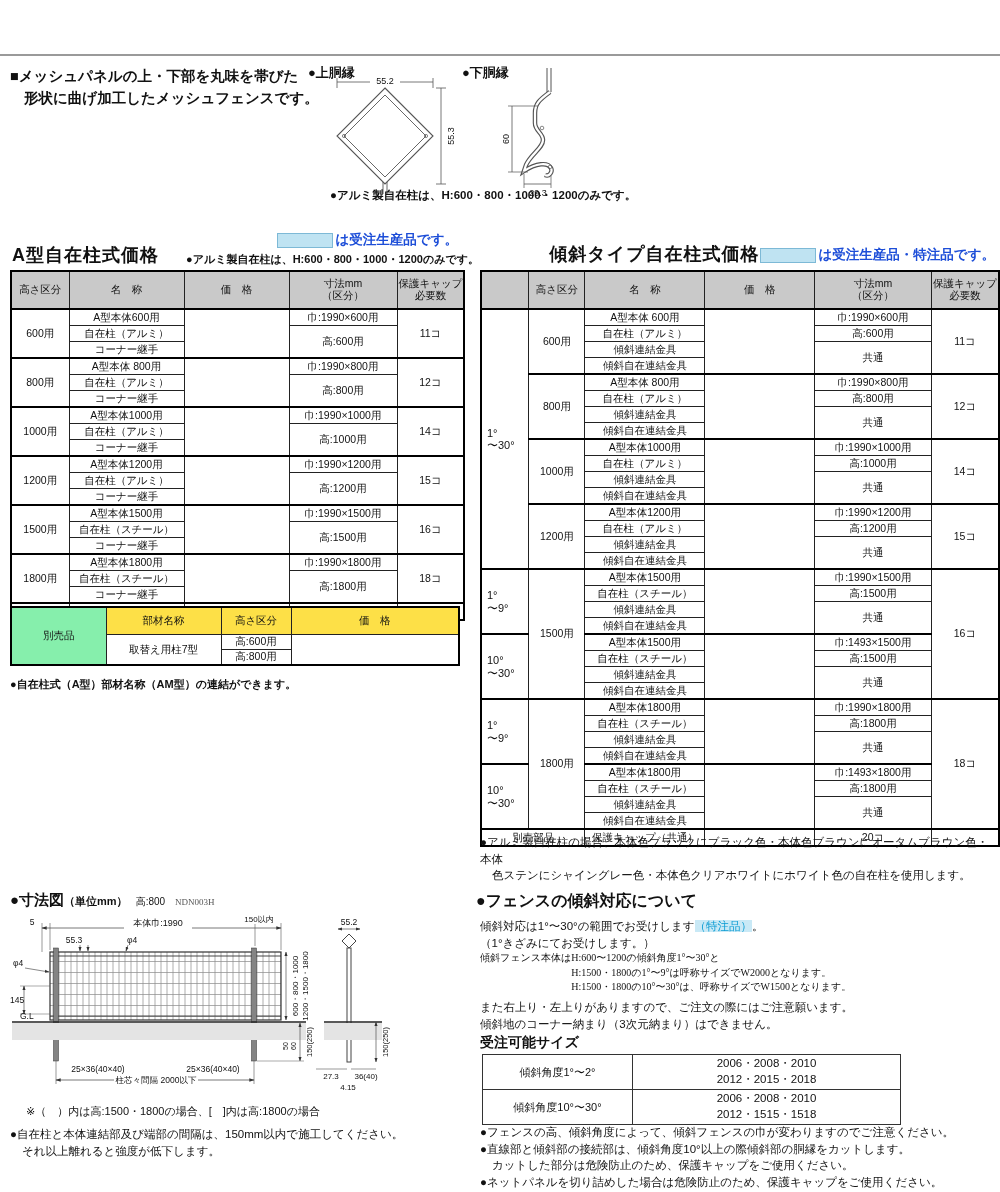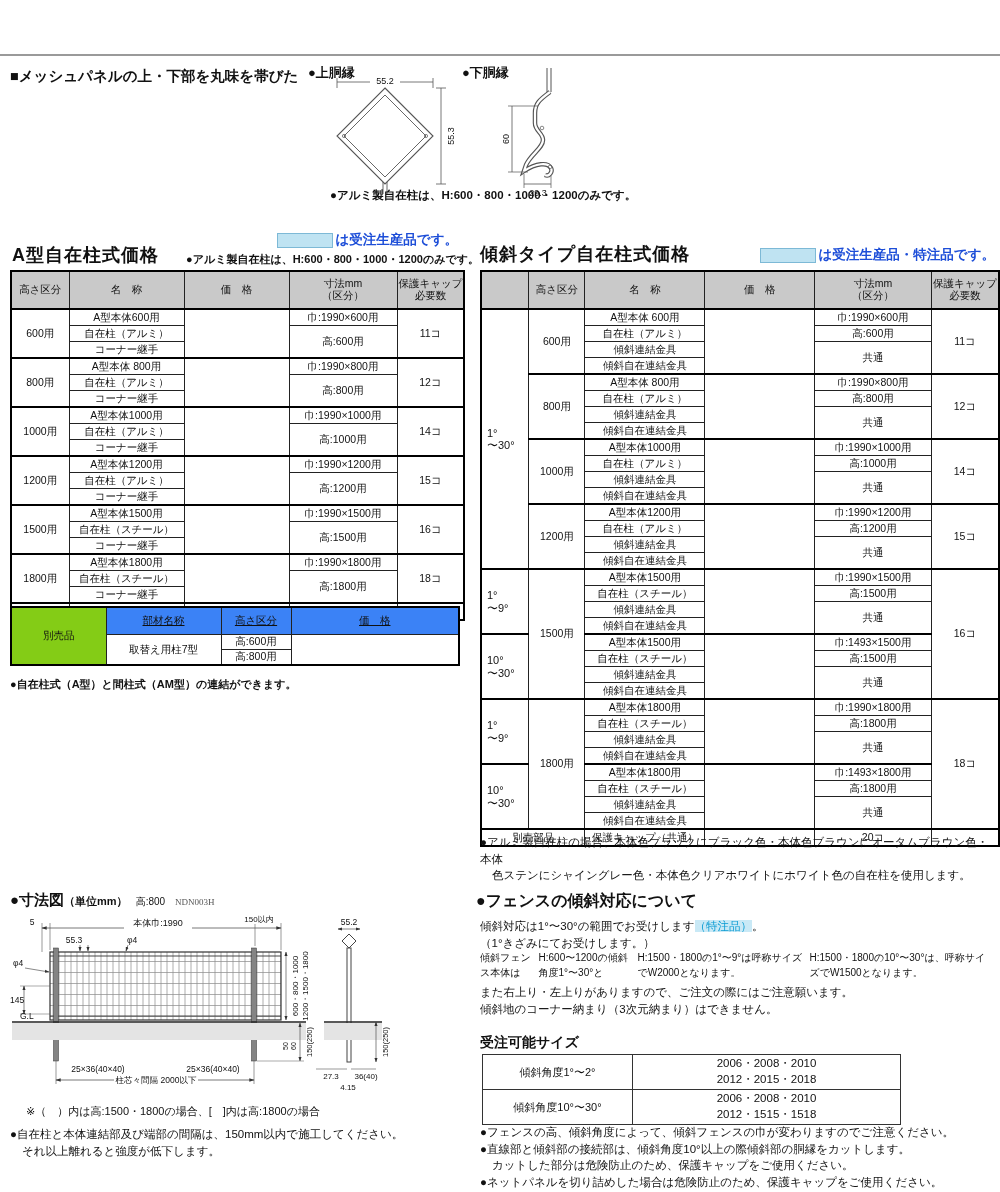--- a/index.html
+++ b/index.html
@@ -9,61 +9,62 @@
   .toprule{left:0;top:8px;width:1000px;height:2px;background:#9a9a9a;}
   .intro{left:10px;top:20px;font-size:14.5px;font-weight:bold;line-height:1.5;}
   .intro .ind{padding-left:14px;}
   .raillabel{font-size:13px;font-weight:bold;}
   .railnote{font-size:11.5px;font-weight:bold;}
   .h1{font-size:18px;font-weight:bold;letter-spacing:1px;}
   .tnote{font-size:11px;font-weight:bold;}
   .legend{display:flex;align-items:center;gap:3px;}
   .legend .box{width:54px;height:13px;background:#bfe3f2;border:1px solid #7db9d6;}
   .legend .txt{color:#1d4ed8;font-weight:bold;font-size:13.5px;}
-  .hdrrow{display:flex;justify-content:space-between;align-items:flex-start;}
+  .hdrrow{display:flex;justify-content:flex-end;align-items:flex-start;}
   
   table.pt{border-collapse:collapse;table-layout:fixed;border:2px solid #000;}
   table.pt th,table.pt td{border:1px solid #222;font-size:10.5px;font-weight:normal;
     text-align:center;padding:0 1px;height:15px;line-height:1.1;overflow:hidden;white-space:nowrap;}
   table.pt th{background:#c9c9c9;height:36px;}
   table.pt tr.gt>td{border-top:2px solid #000;}
   table.pt td.ang{text-align:left;padding-left:5px;font-size:11px;}
   
   table.parts{border-collapse:collapse;table-layout:fixed;border:2px solid #000;}
   table.parts th,table.parts td{border:1px solid #222;font-size:10.5px;font-weight:normal;
     text-align:center;padding:0 2px;line-height:1.1;white-space:nowrap;}
-  table.parts th{background:#3b82f6;height:26px;text-decoration:underline;}
+  table.parts th{background:#fde047;height:26px;}
   table.parts td{height:14px;}
-  table.parts td.gray{background:#84cc16;}
+  table.parts td.gray{background:#86efac;}
   
   table.ot{border-collapse:collapse;table-layout:fixed;border:1.5px solid #333;}
   table.ot td{border:1px solid #333;font-size:11px;text-align:center;height:32px;line-height:1.35;}
   table.ot td.val{font-size:11.5px;}
   .note{font-size:11.5px;line-height:1.45;}
   .note .ind{padding-left:12px;}
   .h2{font-size:16px;font-weight:bold;}
   .h3{font-size:14px;font-weight:bold;}
   .badge{background:#c9e9f6;color:#0a9bd2;}
   .leadrow{display:flex;font-size:10px;line-height:1.45;}
-  .leadcol{display:flex;flex-direction:row;}
+  .leadcol{display:flex;flex-direction:column;font-family:Liberation Serif, serif;}
   .figtitle{font-size:15px;font-weight:bold;text-align:center;}
   .figtitle .u{font-size:11px;font-weight:bold;}
   .figtitle .s{font-size:10px;font-weight:normal;margin-left:8px;}
   .figtitle .c{font-size:9px;font-weight:normal;color:#555;margin-left:10px;font-family:"Liberation Serif","DejaVu Serif",serif;}
   svg text{font-family:"Liberation Sans","DejaVu Sans",sans-serif;fill:#111;}
 </style>
 </head>
 <body>
 
 <div id="page">
 
   <div class="abs toprule"></div>
 
   <div class="abs intro">
     <div>■メッシュパネルの上・下部を丸味を帯びた</div>
+    <div class="ind">形状に曲げ加工したメッシュフェンスです。</div>
   </div>
 
   <div class="abs raillabel" style="left:308px;top:18px">●上胴縁</div>
   <svg class="abs" style="left:322px;top:28px" width="132" height="120" viewBox="0 0 132 120">
     <line x1="15" y1="8" x2="111" y2="8" stroke="#555" stroke-width="0.8"></line>
     <line x1="15" y1="4" x2="15" y2="14" stroke="#555" stroke-width="0.8"></line>
     <line x1="111" y1="4" x2="111" y2="14" stroke="#555" stroke-width="0.8"></line>
     <rect x="48" y="1" width="30" height="11" fill="#fff"></rect>
     <text x="63" y="10" font-size="9" text-anchor="middle">55.2</text>
     <polygon points="63,14 111,62 63,110 15,62" fill="none" stroke="#555" stroke-width="1.1"></polygon>
@@ -233,21 +234,21 @@
           <td rowspan="2">取替え用柱7型</td>
           <td>高:600用</td>
           <td rowspan="2"></td>
         </tr>
     <tr>
           <td>高:800用</td>
         </tr>
   </tbody>
     </table>
 
-  <div class="abs tnote" style="left:10px;top:631px">●自在柱式（A型）と間柱式（AM型）の連結ができます。</div>
+  <div class="abs tnote" style="left:10px;top:631px">●自在柱式（A型）部材名称（AM型）の連結ができます。</div>
 
   <div class="abs hdrrow" style="left:480px;top:196px;width:515px">
     <span class="h1">傾斜タイプ自在柱式価格</span>
     <span class="legend" style="margin-top:4px">
       <span class="box"></span>
       <span class="txt">は受注生産品・特注品です。</span>
     </span>
   </div>
 
   <table class="abs pt" style="left:480px;top:224px">

